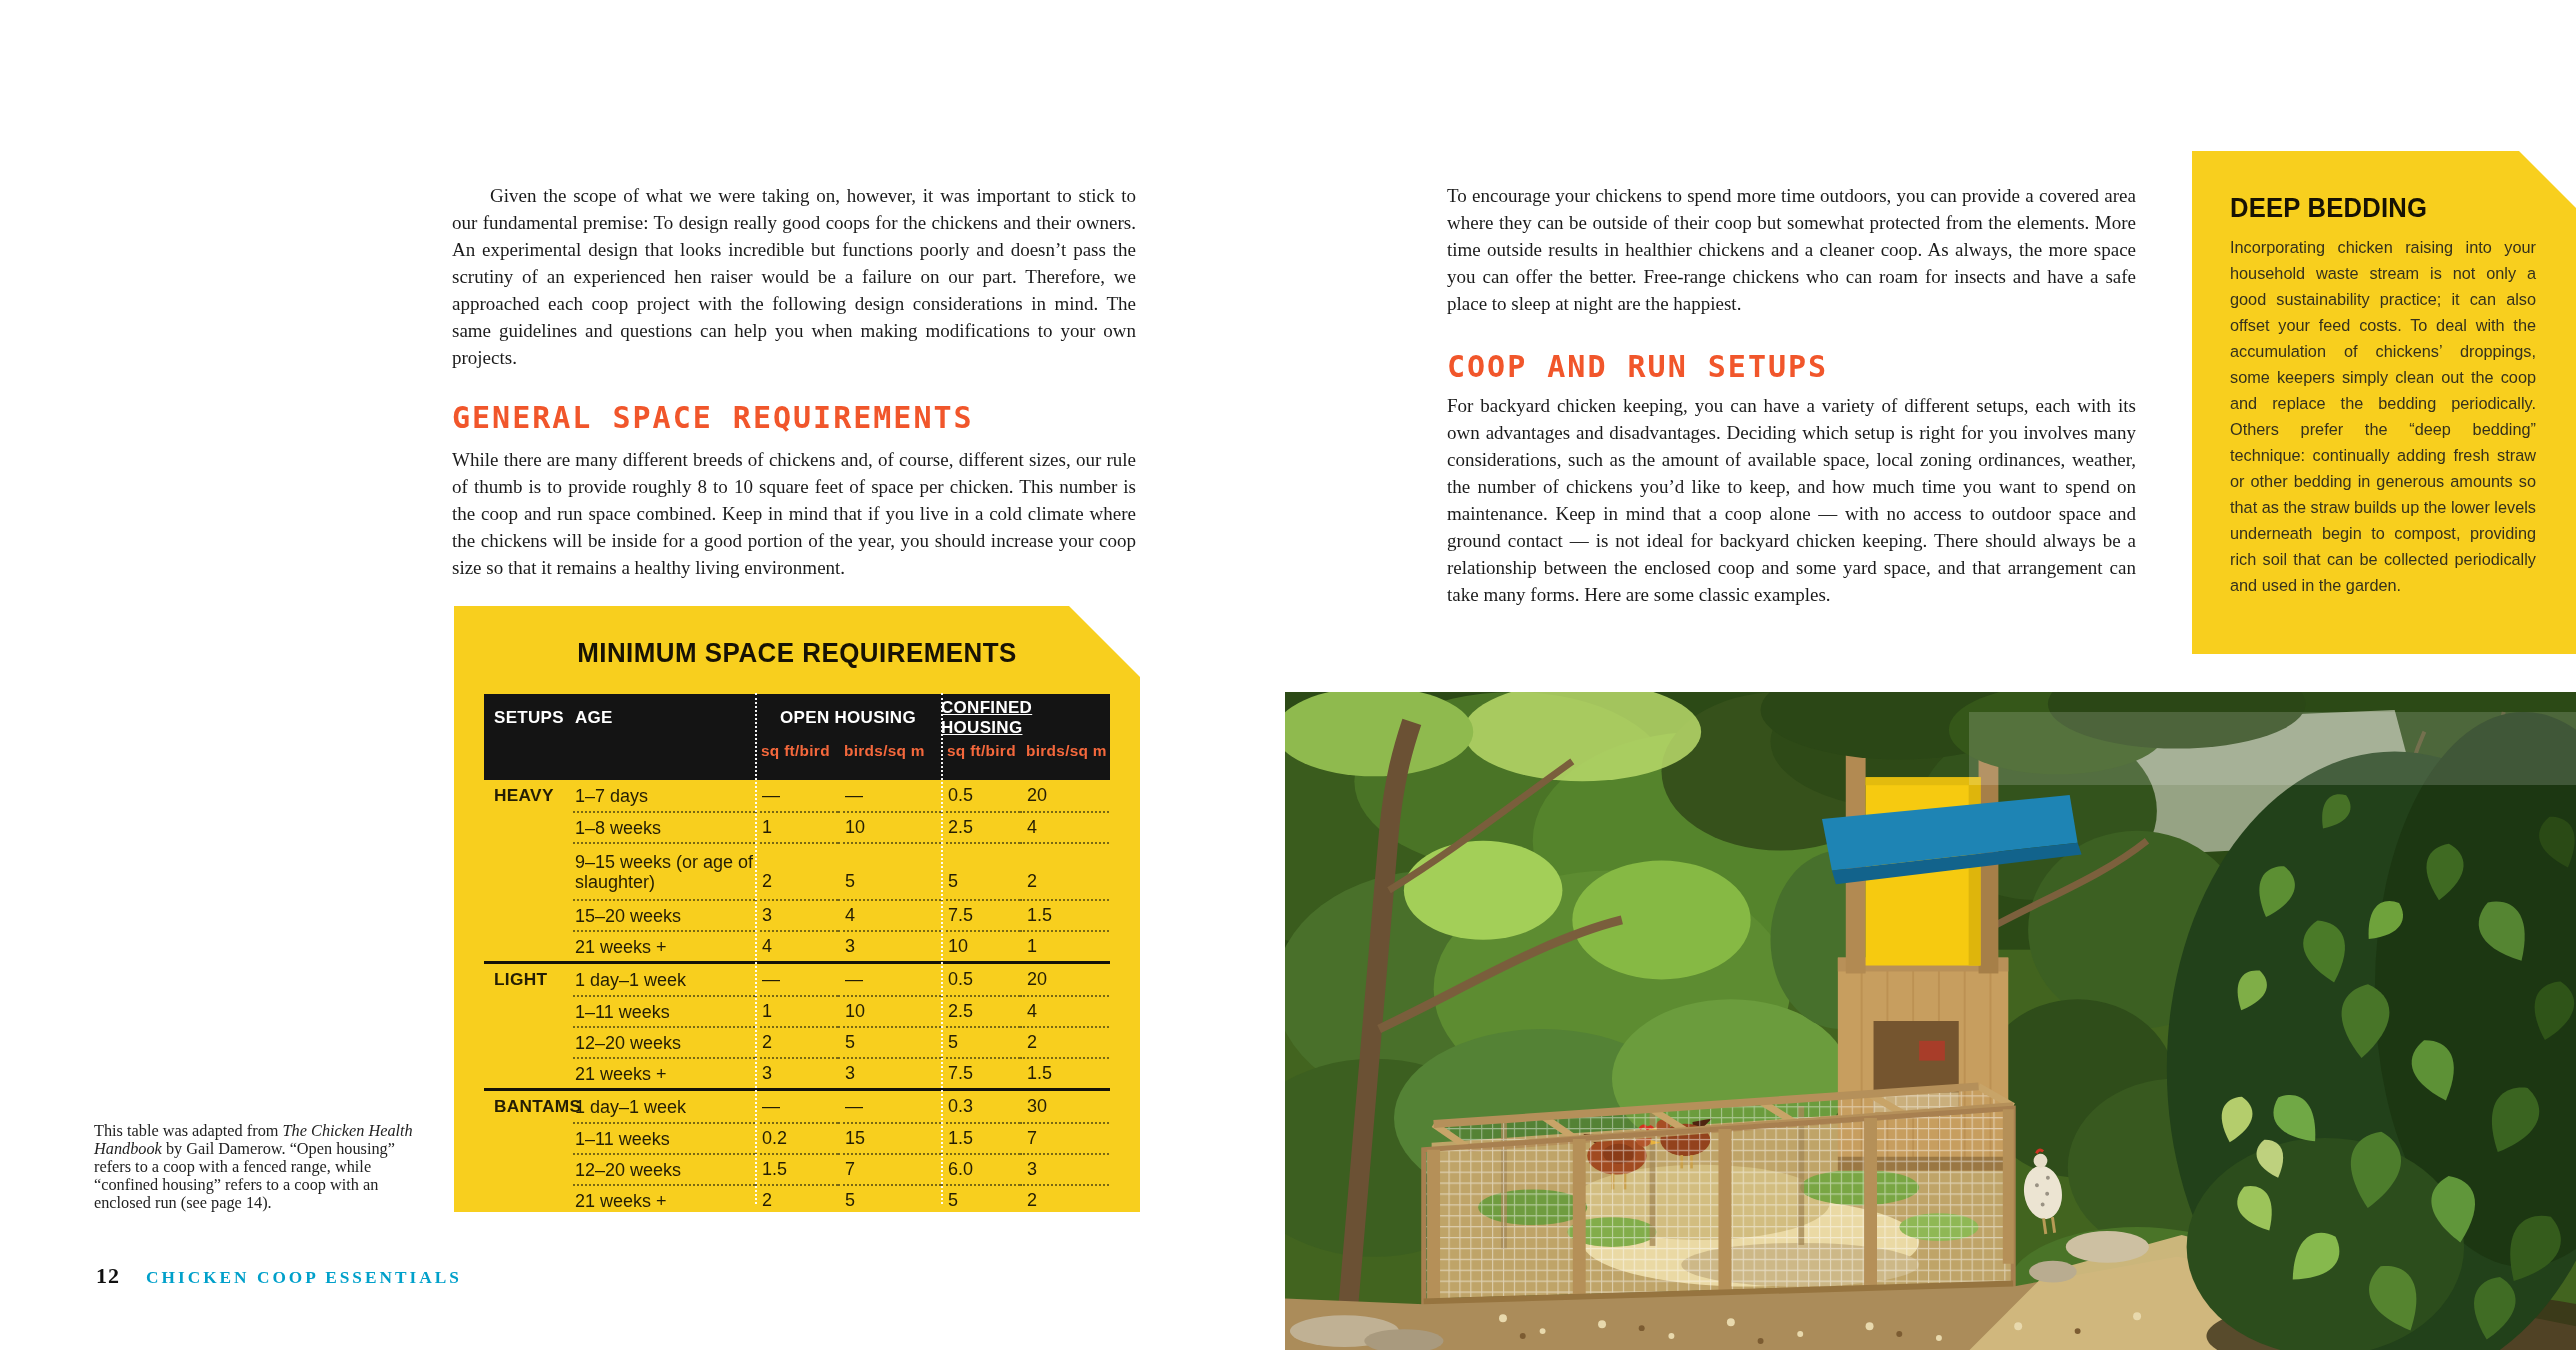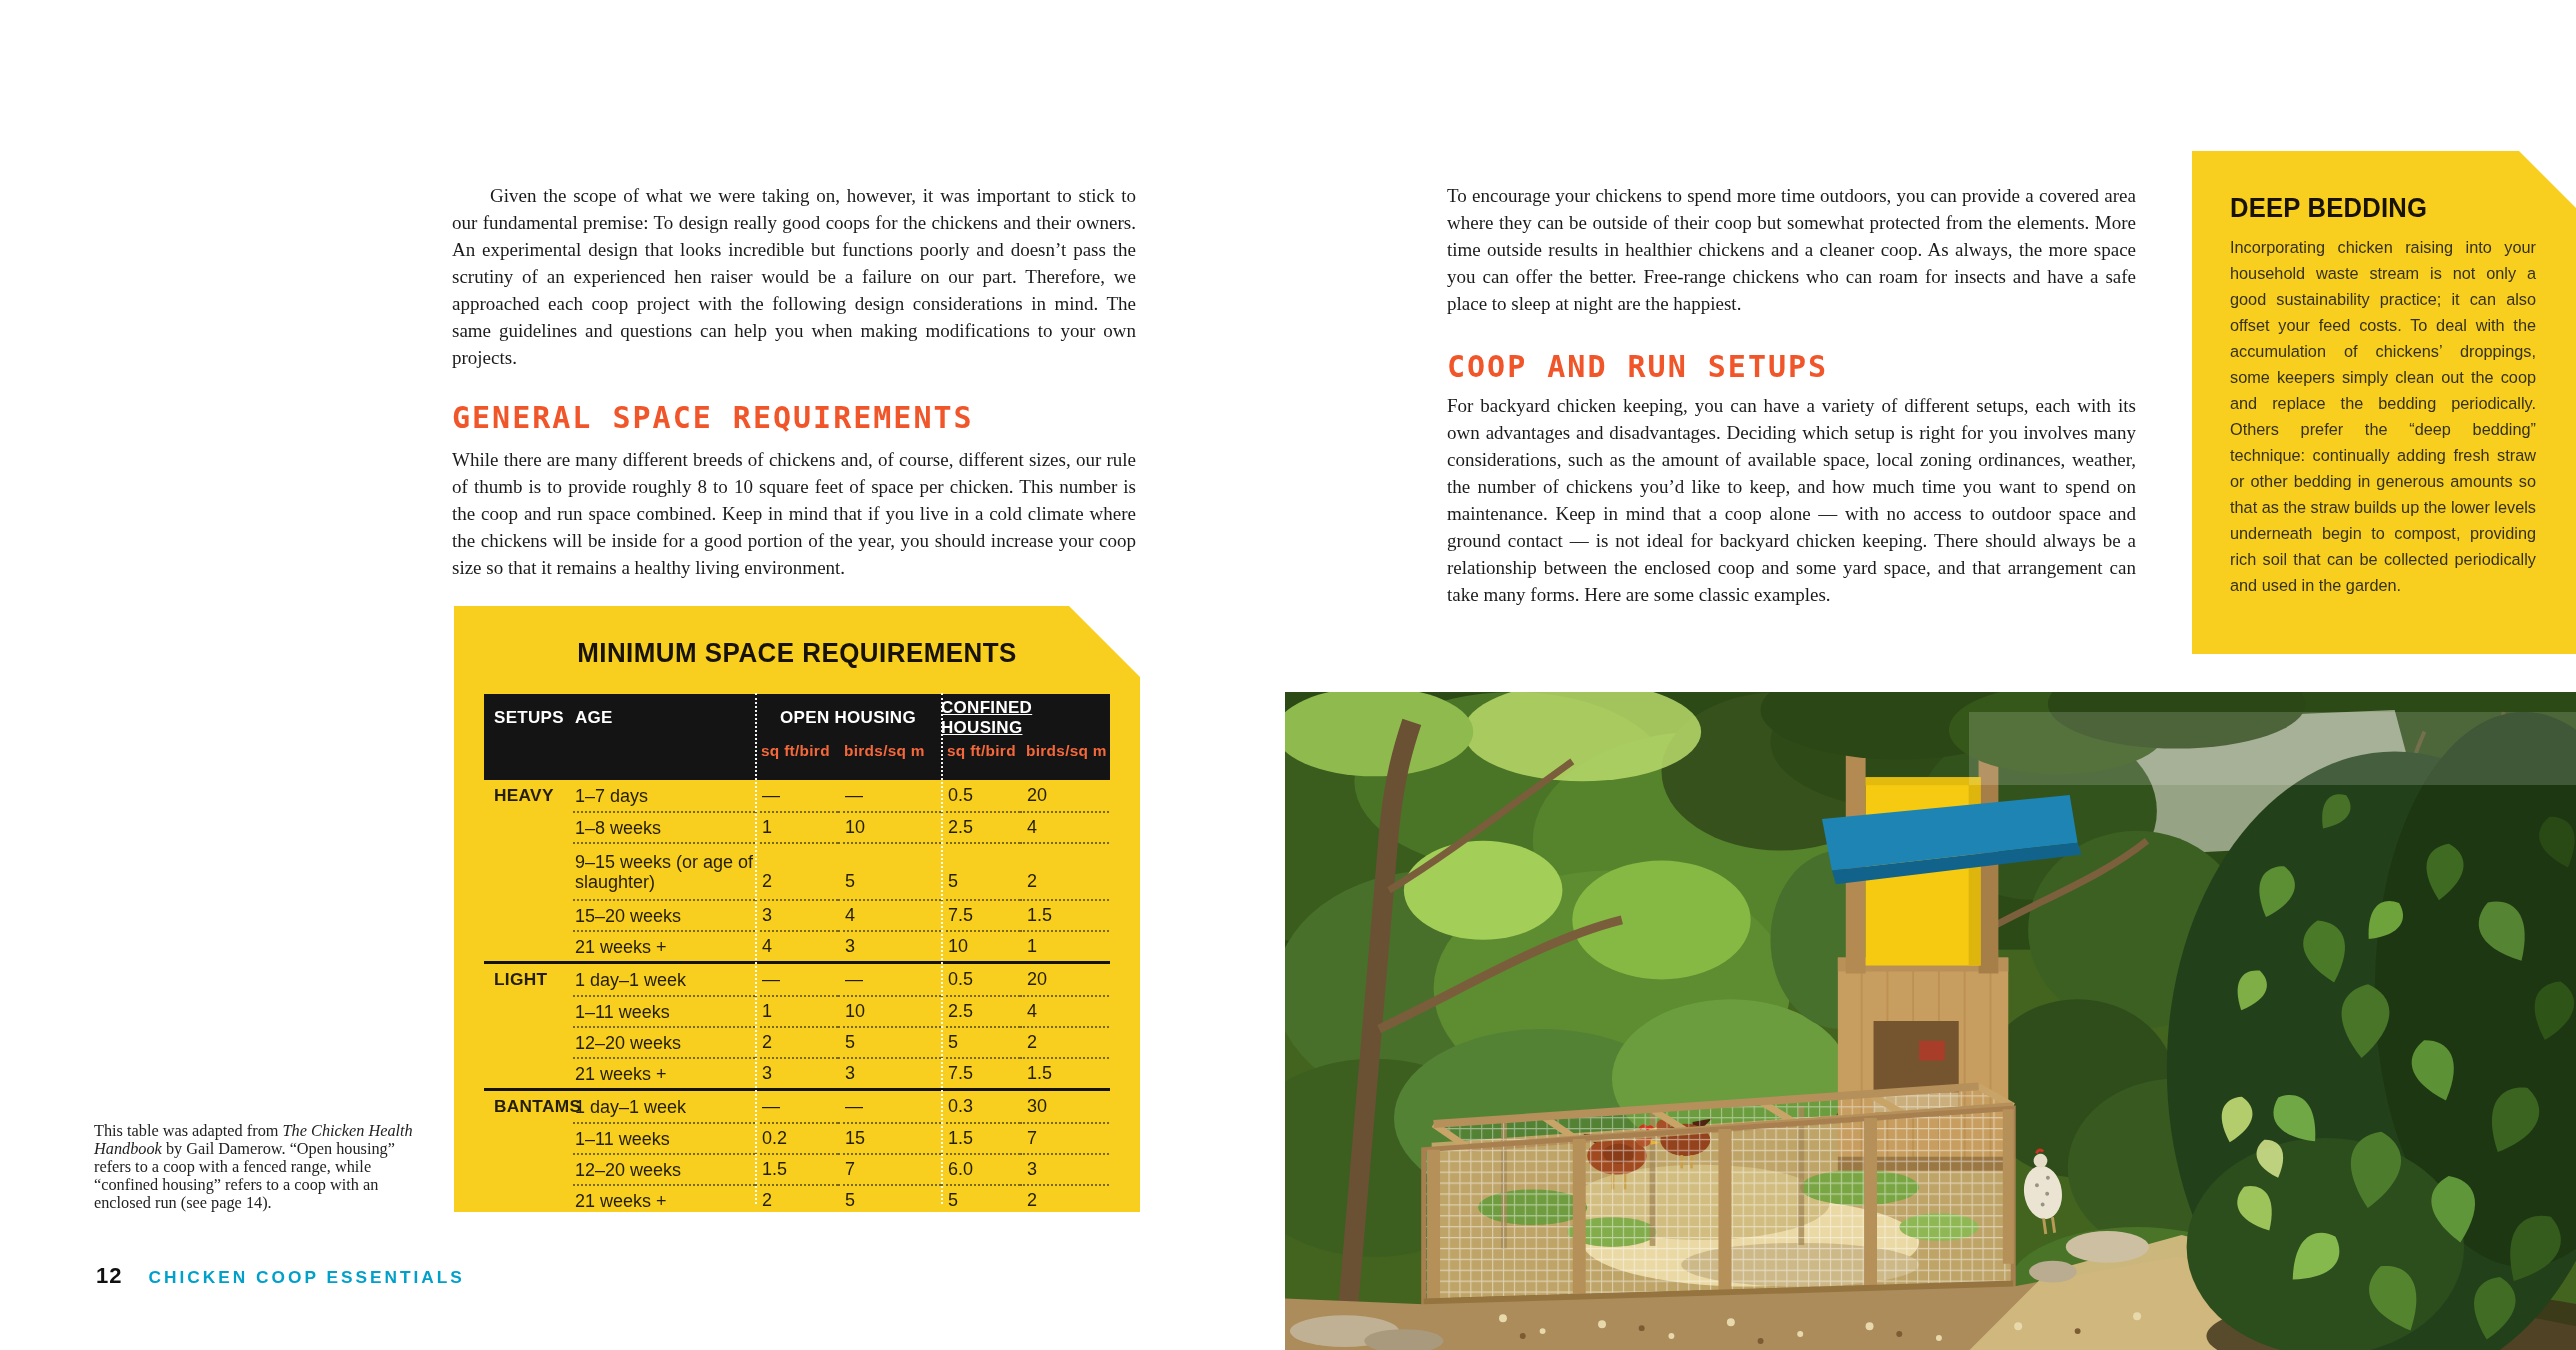--- a/index.html
+++ b/index.html
@@ -39,21 +39,21 @@
   .trow.sep .tc:not(.tc-bird){border-top:2px dotted rgba(90,78,15,.8);}
   .trow.tall .tc-num{align-items:flex-end;padding-bottom:7px;}
   .vline{position:absolute;top:87px;height:511px;width:0;border-left:2px dotted rgba(255,255,255,.95);}
   .v1{left:301px;} .v2{left:487px;}
 
   
   .margin-note{position:absolute;left:94px;top:1122px;width:339px;margin:0;
                font-size:16.3px;line-height:18px;color:#222;}
   .margin-note .it{font-style:italic;}
   .folio{position:absolute;left:96px;top:1263px;display:flex;gap:26px;align-items:baseline;
-         font-family:Liberation Sans, sans-serif;font-weight:700;}
+         font-family:Liberation Serif, serif;font-weight:700;}
   .folio-num{font-size:22px;color:#101010;letter-spacing:1px;}
   .folio-title{font-size:17.3px;color:#00A0CA;letter-spacing:3px;}
 
   
   .sidebar-box{position:absolute;left:2192px;top:151px;width:384px;height:503px;background:#F8CF1E;
                clip-path:polygon(0 0, calc(100% - 57px) 0, 100% 57px, 100% 100%, 0 100%);
                box-sizing:border-box;padding:42px 40px 0 38px;font-family:"Liberation Sans",sans-serif;}
   .sidebar-title{margin:0 0 10px;font-size:27px;font-weight:700;letter-spacing:0.2px;color:#171204;
                  transform:scaleX(.95);transform-origin:left;}
   .sidebar-body{margin:0;font-size:16.3px;line-height:26px;text-align:justify;color:#35311c;}

